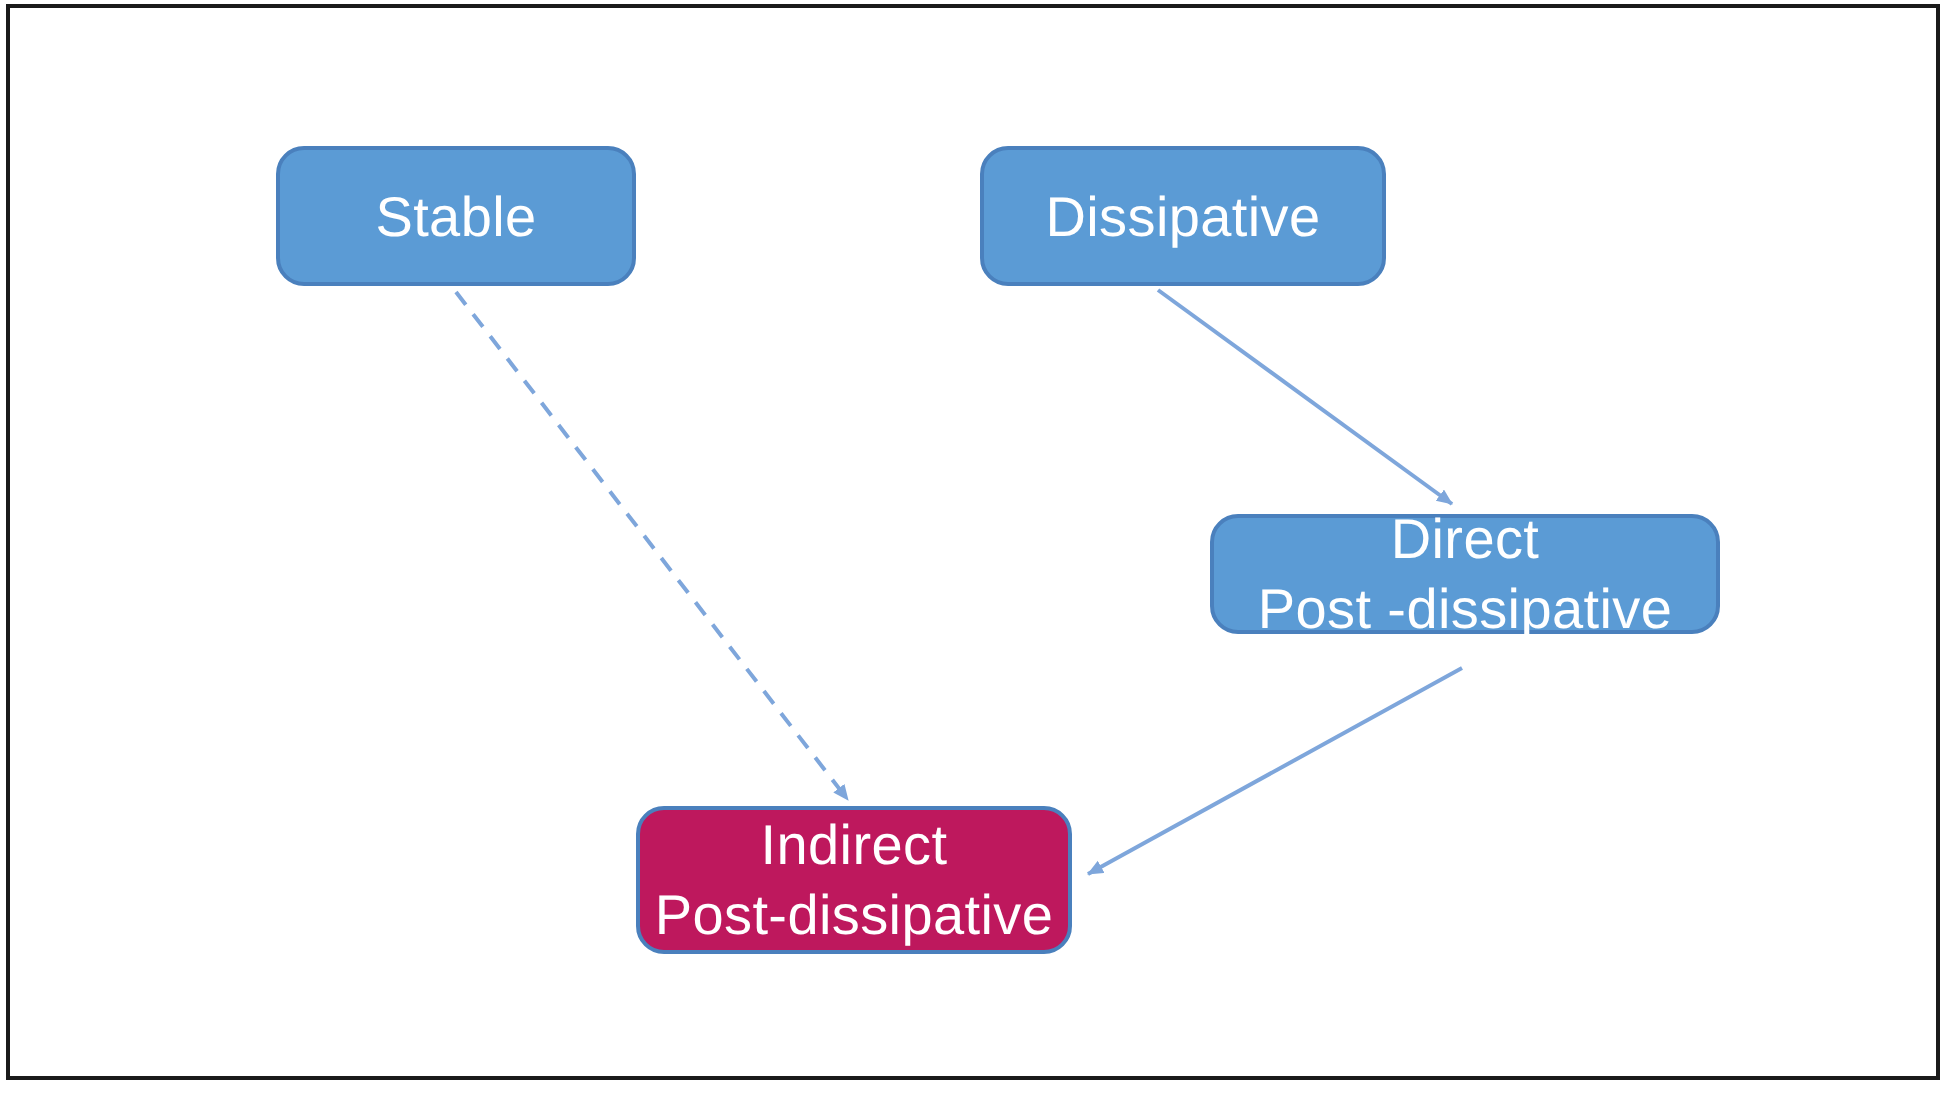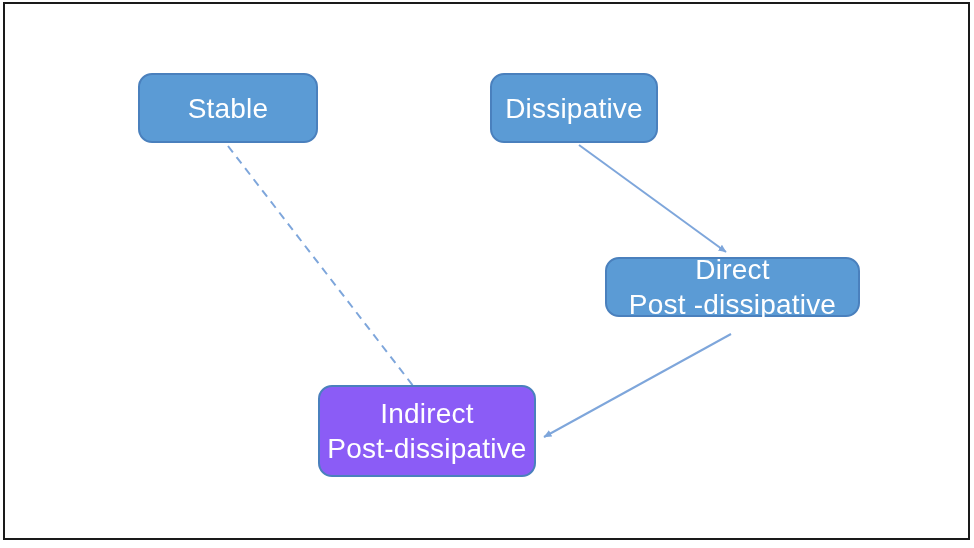--- a/index.html
+++ b/index.html
@@ -72,29 +72,29 @@
 
   <line x1="228" y1="146" x2="424" y2="400" class="dashed" stroke="#7ea6db" marker-end="url(#arrow)"></line>
       <line x1="579" y1="145" x2="726" y2="252" class="solid" stroke="#7ea6db" marker-end="url(#arrow)"></line>
       <line x1="731" y1="334" x2="544" y2="437" class="solid" stroke="#7ea6db" marker-end="url(#arrow)"></line>
     </svg>
 
   <div class="node" style="left: 138px; top: 73px; width: 180px; height: 70px; background: rgb(91, 155, 213); border: 2px solid rgb(74, 128, 189); color: rgb(255, 255, 255);">
     <span class="node-label">Stable</span>
   </div>
 
-  <div class="node" style="left: 490px; top: 73px; width: 168px; height: 70px; background: rgb(91, 155, 213); border: 2px solid rgb(74, 128, 189); color: rgb(255, 255, 255);">
+  <div class="node" style="left: 490px; top: 73px; width: 203px; height: 70px; background: rgb(91, 155, 213); border: 2px solid rgb(74, 128, 189); color: rgb(255, 255, 255);">
     <span class="node-label">Dissipative</span>
   </div>
 
   <div class="node" style="left: 605px; top: 257px; width: 255px; height: 60px; background: rgb(91, 155, 213); border: 2px solid rgb(74, 128, 189); color: rgb(255, 255, 255);">
     <span class="node-label">Direct
 Post -dissipative</span>
   </div>
 
-  <div class="node" style="left: 318px; top: 385px; width: 218px; height: 92px; background: #8b5cf6; border: 2px solid rgb(74, 128, 189); color: rgb(255, 255, 255);">
+  <div class="node" style="left: 318px; top: 403px; width: 218px; height: 74px; background: #be185d; border: 2px solid rgb(74, 128, 189); color: rgb(255, 255, 255);">
     <span class="node-label">Indirect
 Post-dissipative</span>
   </div>
 
   <div class="frame"></div>
 
 </div>
 
 </body></html>

